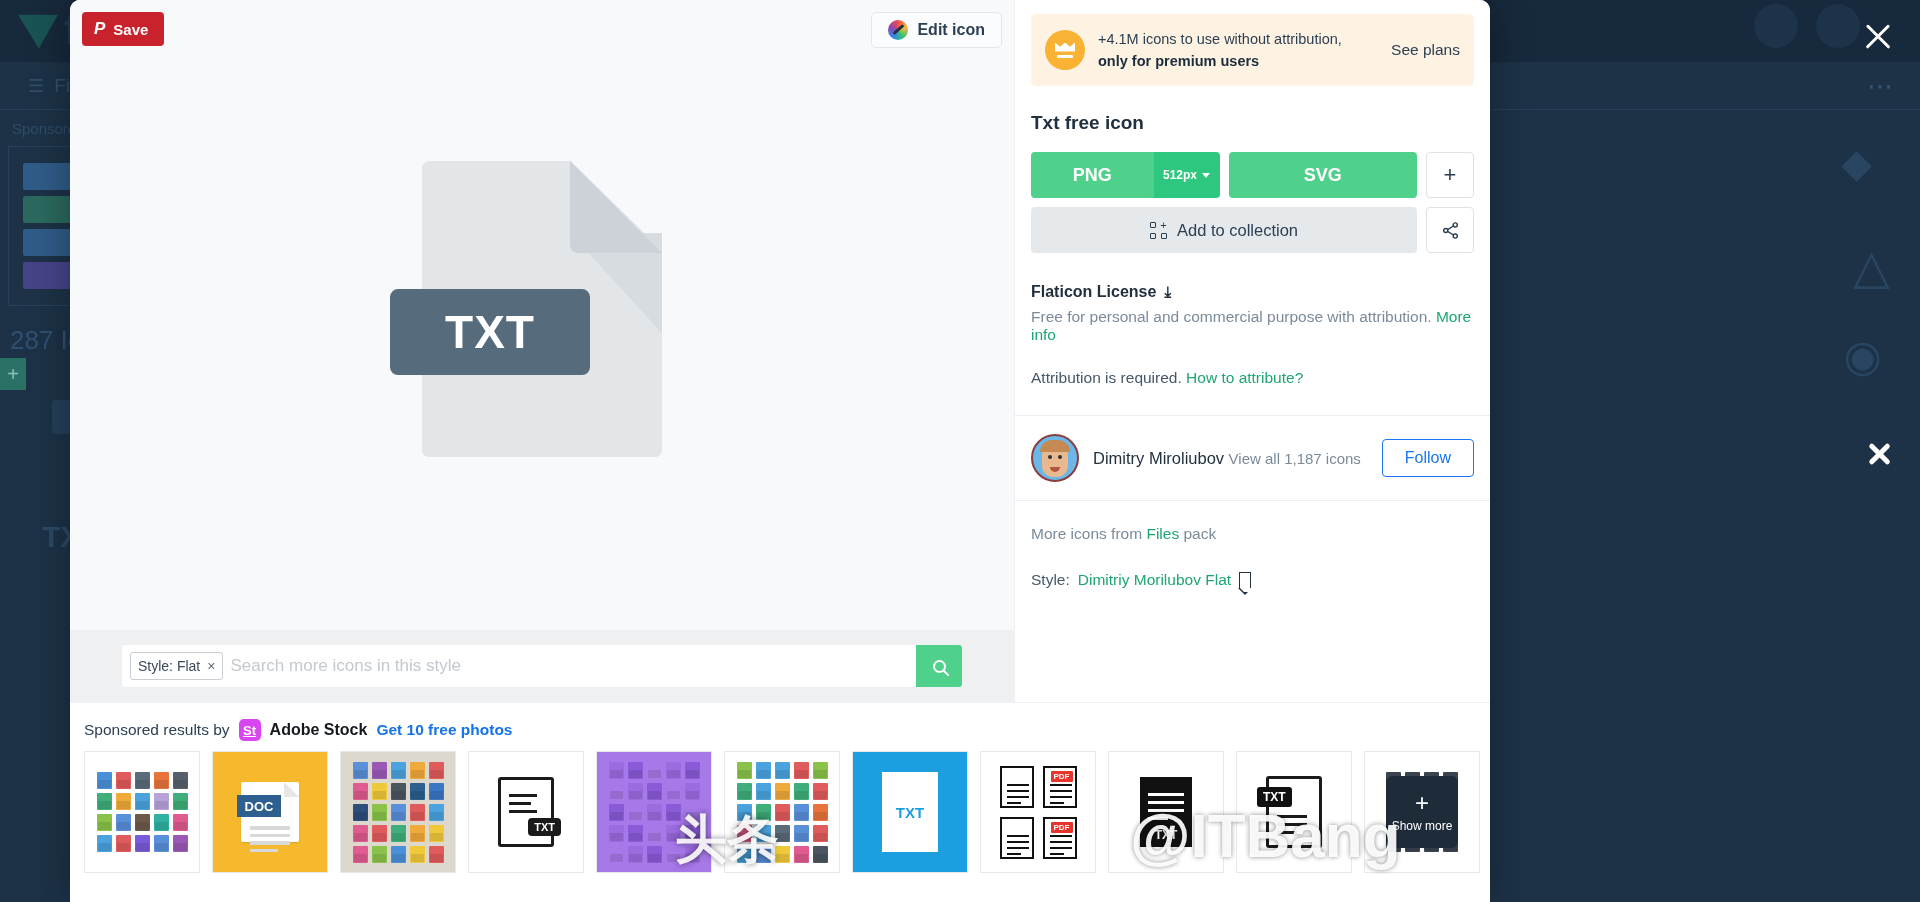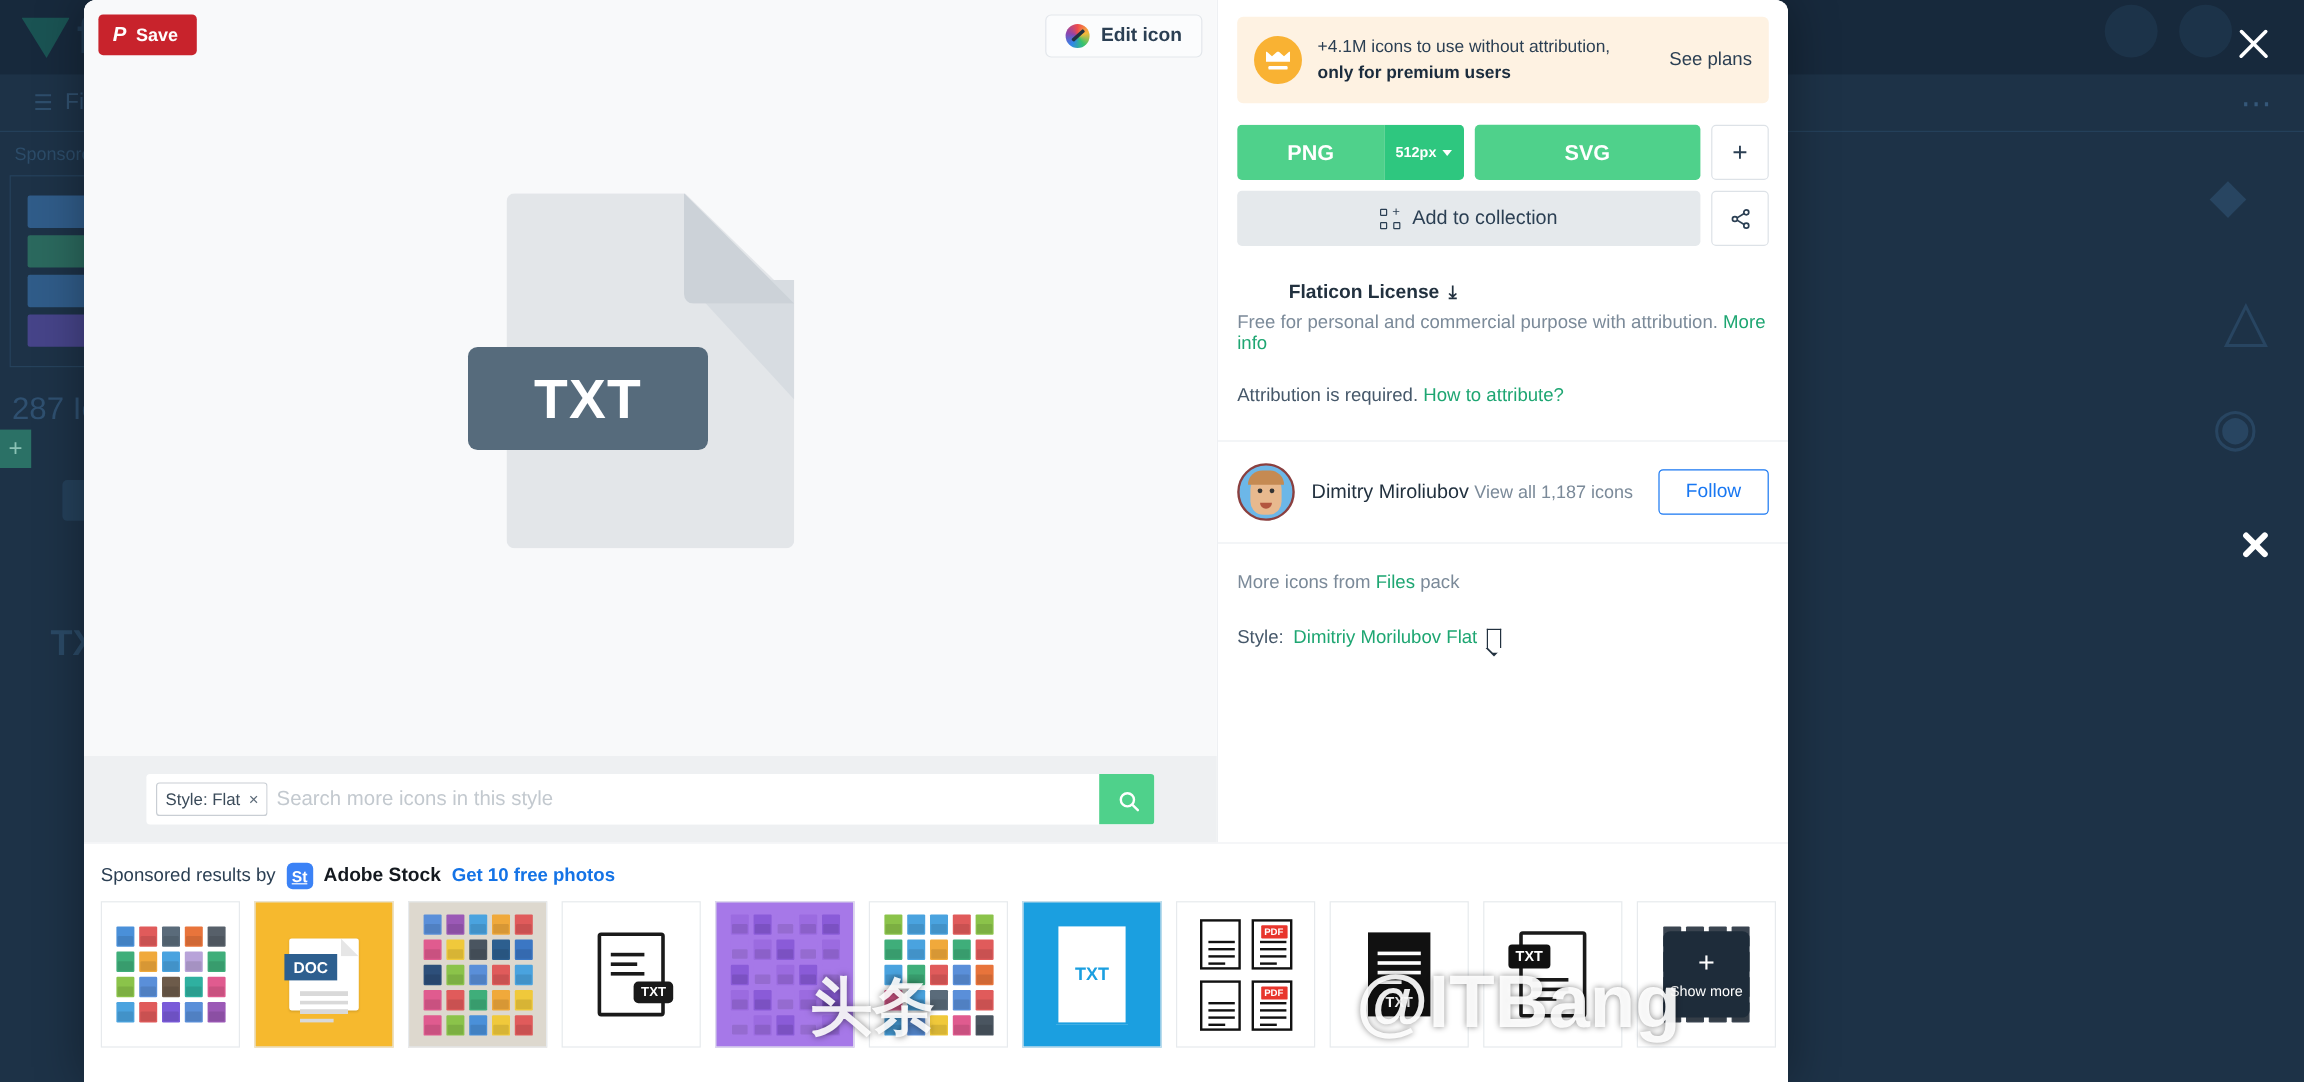--- a/index.html
+++ b/index.html
@@ -321,21 +321,21 @@
   }
   .share-btn {
     width: 48px; height: 46px; border-radius: 4px;
     background: #fff; border: 1px solid #dde2e7; cursor: pointer;
     display: flex; align-items: center; justify-content: center;
   }
 
   .license-block { margin: 30px 16px 0 16px; }
   .license-title {
     font-size: 16px; font-weight: 700; color: #22313f;
-    display: flex; gap: 8px; margin-left: 43px;
+    display: flex; gap: 8px;
   }
   .dl-icon { font-size: 15px; color: #22313f; }
   .license-desc {
     margin-top: 7px; font-size: 15.5px; color: #7b8a99;
   }
   .link-green { color: #1ea672; cursor: pointer; }
   .attr-line { margin-top: 25px; font-size: 15.5px; color: #46586a; }
 
   .author-sep { margin-top: 28px; border-top: 1px solid #eceff2; }
   .author-row {
@@ -401,21 +401,21 @@
   #sponsored {
     flex: 1; background: #fff; padding: 10px 0 0 0;
     border-top: 1px solid #eef0f3;
   }
   .sp-head {
     display: flex; align-items: center; gap: 9px;
     padding: 6px 0 10px 14px;
     font-size: 15.5px; color: #2b3f53;
   }
   .st-logo {
-    width: 22px; height: 22px; background: #3b82f6; border-radius: 5px;
+    width: 22px; height: 22px; background: #d946ef; border-radius: 5px;
     color: #fff; font-size: 13px; font-weight: 700;
     display: flex; align-items: center; justify-content: center; text-decoration: underline;
   }
   .sp-brand { font-weight: 700; color: #14191f; font-size: 16px; }
   .sp-link { color: #1473e6; font-weight: 700; font-size: 15.5px; cursor: pointer; }
   .sp-thumbs {
     display: flex; gap: 12px; padding: 0 14px;
   }
   .thumb {
     width: 116px; height: 122px; border: 1px solid #e7eaed;
@@ -648,20 +648,21 @@
         <span class="crown-circle">
             <i class="crown"></i>
           </span>
         <span class="banner-text">
           <span class="banner-l1">+4.1M icons to use without attribution,</span><br>
           <span class="banner-l2">only for premium users</span>
         </span>
         <span class="see-plans">See plans</span>
       </div>
 
+      <div class="icon-title">Txt free icon</div>
 
       <div class="dl-row">
         <button class="png-btn">
           <span class="png-main">PNG</span>
           <span class="png-size">
             <span>512px</span>
             <i class="caret"></i>
           </span>
         </button>
         <button class="svg-btn">SVG</button>

